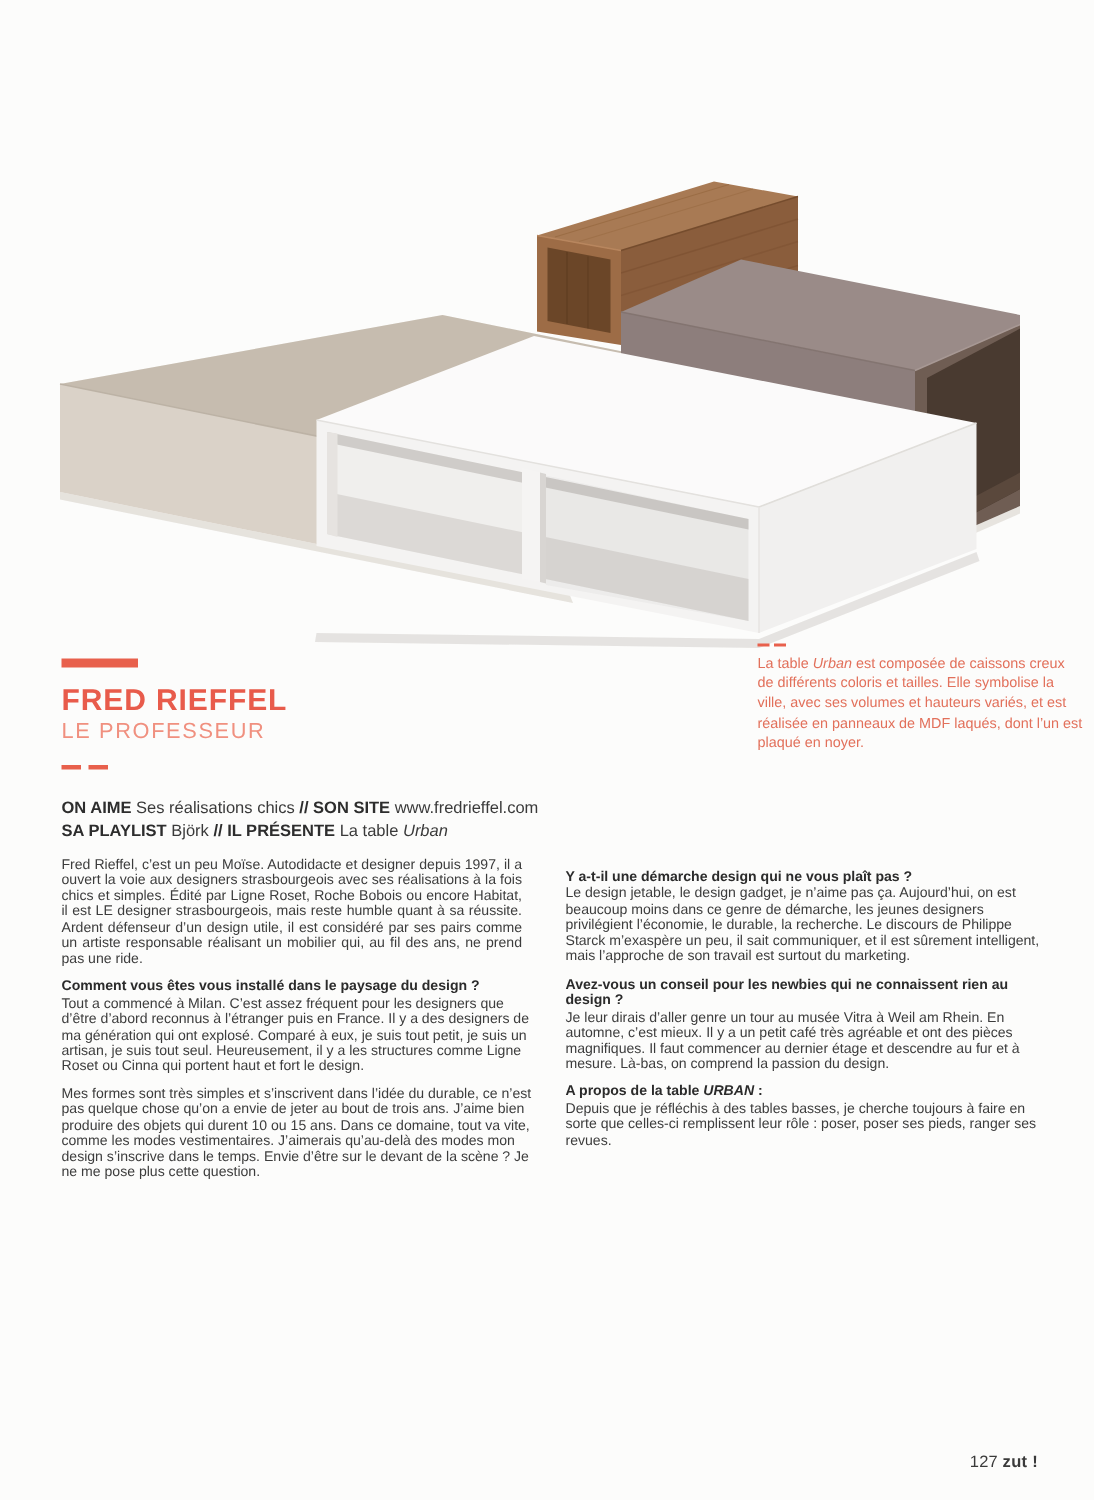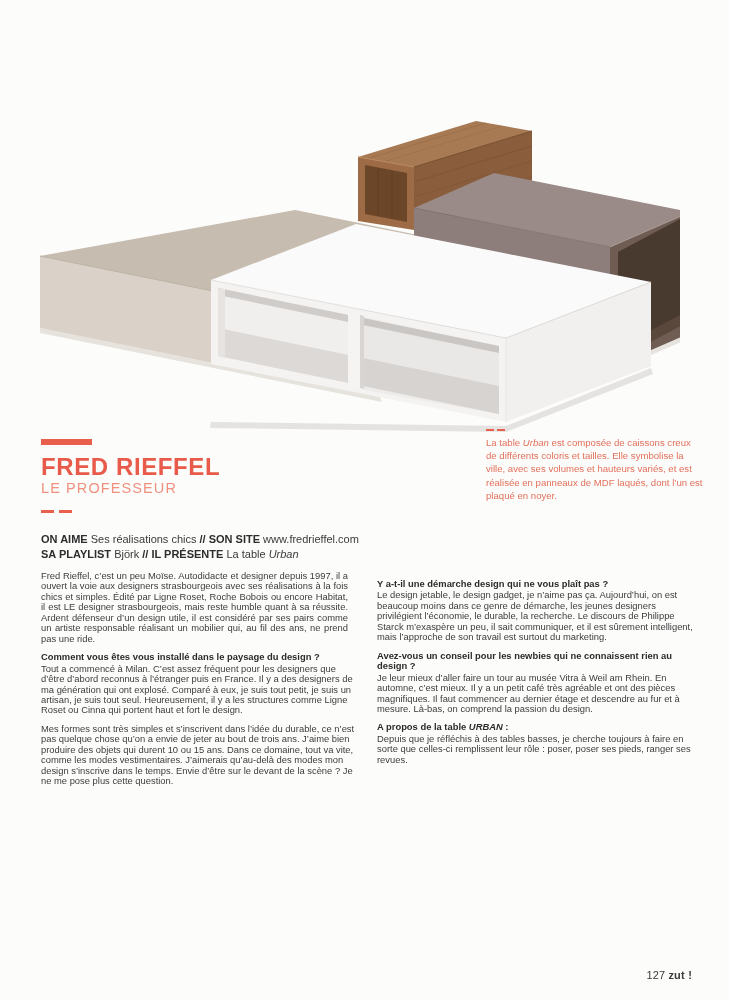--- a/index.html
+++ b/index.html
@@ -7,28 +7,28 @@
     width:729px;height:1000px;position:relative;overflow:hidden;
     background:#fcfcfb;
     font-family:"Liberation Sans","DejaVu Sans",sans-serif;
     color:#3b3b3b;
     -webkit-font-smoothing:antialiased;
   }
   
   .photo{position:absolute;left:30px;top:100px;width:650px;height:345px;}
   .photo svg{display:block;width:100%;height:100%;}
   
-  .caption{position:absolute;left:486px;top:429px;width:218px;}
+  .caption{position:absolute;left:505px;top:429px;width:218px;}
   .caption .mini-dashes{display:flex;gap:3px;margin-bottom:5px;}
   .caption .mini-dashes i{display:block;width:8px;height:2px;background:#e8604c;}
   .caption p{margin:0;font-size:9.6px;line-height:13.2px;color:#e2705b;}
   
   .title-block{position:absolute;left:41px;top:439px;}
   .red-bar{width:51px;height:6px;background:#e8604c;margin-bottom:11px;}
-  h1{margin:0;font-size:24px;font-weight:bold;color:#e85b4b;letter-spacing:.6px;line-height:22px;}
+  h1{margin:0;font-size:20px;font-weight:bold;color:#e85b4b;letter-spacing:.6px;line-height:22px;}
   h2{margin:2px 0 0 0;font-size:14.5px;font-weight:normal;color:#f0907f;letter-spacing:1.1px;line-height:16px;}
   .dashes{display:flex;gap:5px;margin-top:14px;}
   .dashes i{display:block;width:13px;height:3px;background:#e8604c;}
   
   .meta{position:absolute;left:41px;top:532px;width:340px;font-size:11px;line-height:14.5px;color:#3a3a3a;}
   .meta b{color:#2d2d2d;}
   
   .columns{position:absolute;left:41px;top:571px;width:661px;display:flex;gap:17px;}
   .col{font-size:9.4px;line-height:10.45px;color:#3c3c3c;}
   .col-left{width:319px;}
@@ -139,21 +139,21 @@
       </div>
   </div>
   <div class="col col-right">
     <div id="qas-right">
         <div class="qa">
           <p class="q">Y a-t-il une démarche design qui ne vous plaît pas ?</p>
           <p class="a">Le design jetable, le design gadget, je n’aime pas ça. Aujourd’hui, on est beaucoup moins dans ce genre de démarche, les jeunes designers privilégient l’économie, le durable, la recherche. Le discours de Philippe Starck m’exaspère un peu, il sait communiquer, et il est sûrement intelligent, mais l’approche de son travail est surtout du marketing.</p>
         </div>
         <div class="qa">
           <p class="q">Avez-vous un conseil pour les newbies qui ne connaissent rien au design ?</p>
-          <p class="a">Je leur mieux d’aller faire un tour au musée Vitra à Weil am Rhein. En automne, c’est mieux. Il y a un petit café très agréable et ont des pièces magnifiques. Il faut commencer au dernier étage et descendre au fur et à mesure. Là-bas, on comprend la passion du design.</p>
+          <p class="a">Je leur dirais d’aller genre un tour au musée Vitra à Weil am Rhein. En automne, c’est mieux. Il y a un petit café très agréable et ont des pièces magnifiques. Il faut commencer au dernier étage et descendre au fur et à mesure. Là-bas, on comprend la passion du design.</p>
         </div>
         <div class="qa">
           <p class="q"><span>A propos de la table </span><b style="font-style: italic;">URBAN</b><span> :</span></p>
           <p class="a">Depuis que je réfléchis à des tables basses, je cherche toujours à faire en sorte que celles-ci remplissent leur rôle : poser, poser ses pieds, ranger ses revues.</p>
         </div>
       </div>
   </div>
 </div>
 
 <div class="footer">

